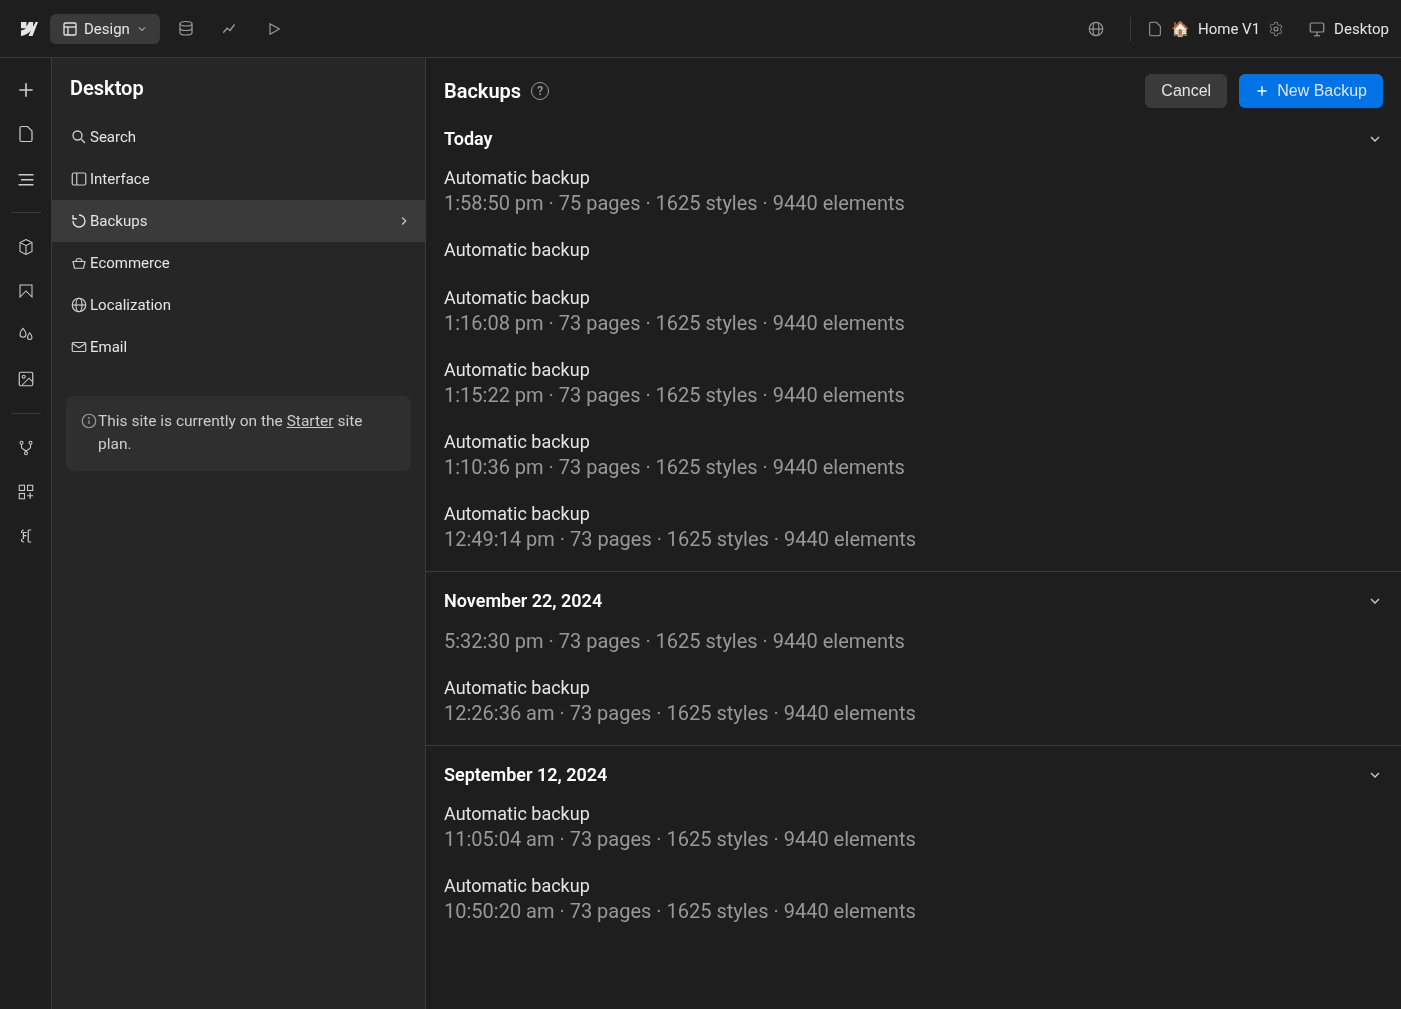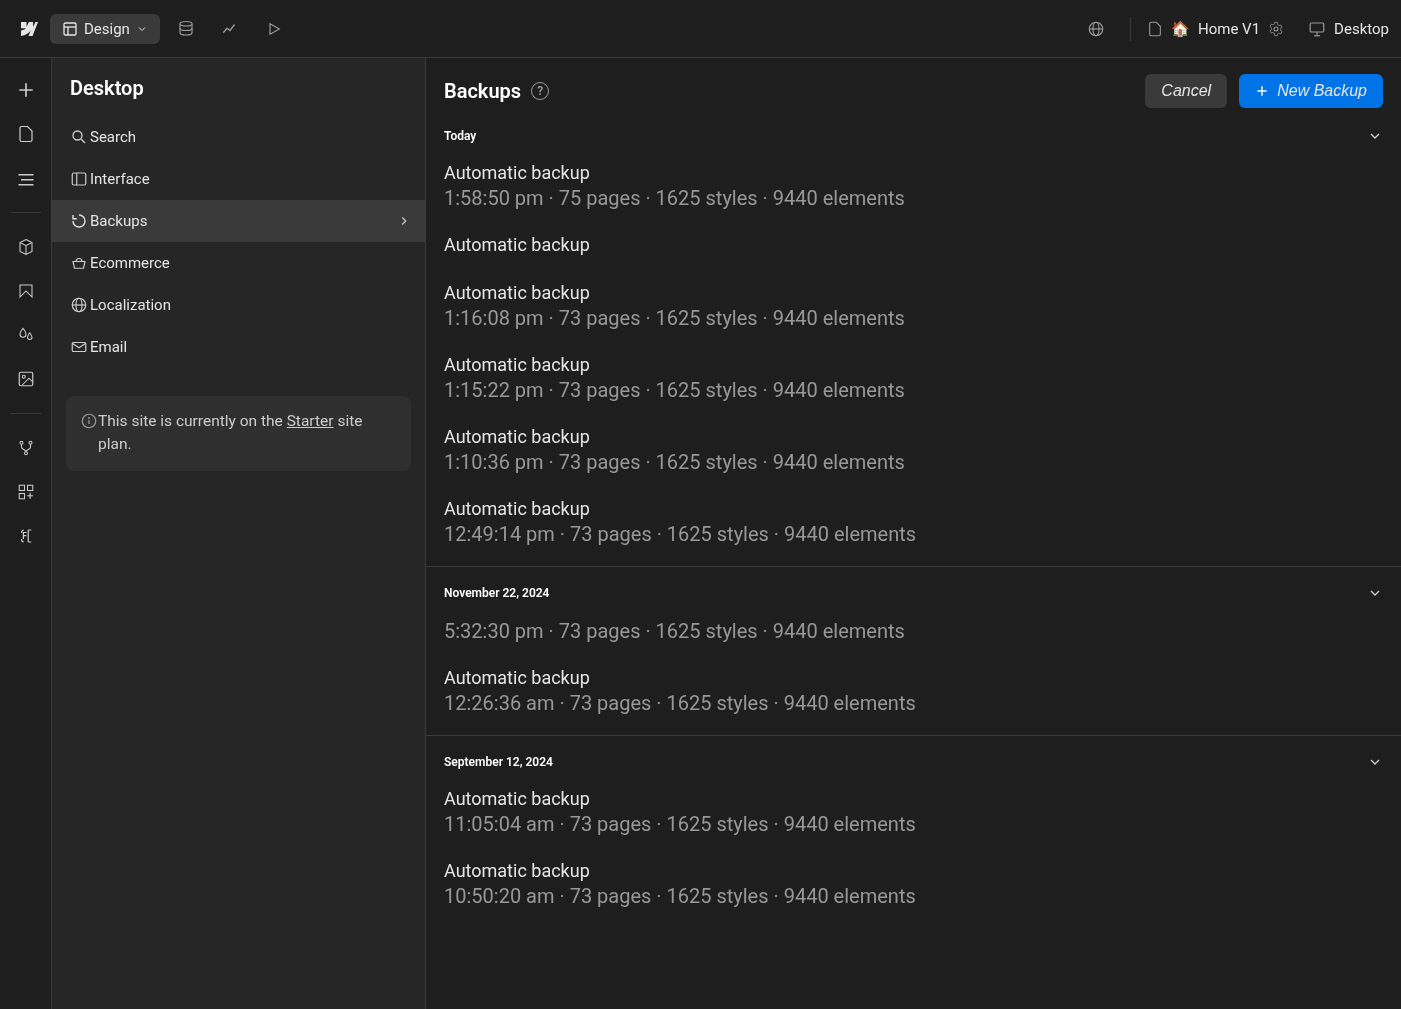--- a/index.html
+++ b/index.html
@@ -135,31 +135,31 @@
     font-size: 20px; font-weight: 600; color: #fff;
   }
   .content-title .help {
     width: 18px; height: 18px; border-radius: 50%; border: 1.5px solid #999;
     display: flex; align-items: center; justify-content: center;
     font-size: 12px; color: #999; cursor: pointer;
   }
   .content-actions { display: flex; gap: 12px; }
   .btn {
     padding: 8px 16px; border-radius: 6px; font-size: 16px; cursor: pointer;
-    display: flex; align-items: center; gap: 8px; border: none; font-style: italic;
+    display: flex; align-items: center; gap: 8px; border: none;
   }
   .btn-secondary { background: #3a3a3a; color: #e5e5e5; }
   .btn-primary { background: #0073e6; color: #e5e5e5; }
 
   .backup-scroll { flex: 1; overflow-y: auto; }
 
   .group-header {
     display: flex; align-items: center; justify-content: space-between;
     padding: 18px 18px 8px;
-    font-size: 12px; font-weight: 600; color: #fff;
+    font-size: 18px; font-weight: 600; color: #fff;
     border-top: 1px solid #3a3a3a;
     margin-top: 6px;
   }
   .group-header:first-child { border-top: none; margin-top: 0; padding-top: 8px; }
   .group-header .chev { color: #999; cursor: pointer; }
 
   .backup-item {
     padding: 10px 18px 14px;
     cursor: pointer;
   }

